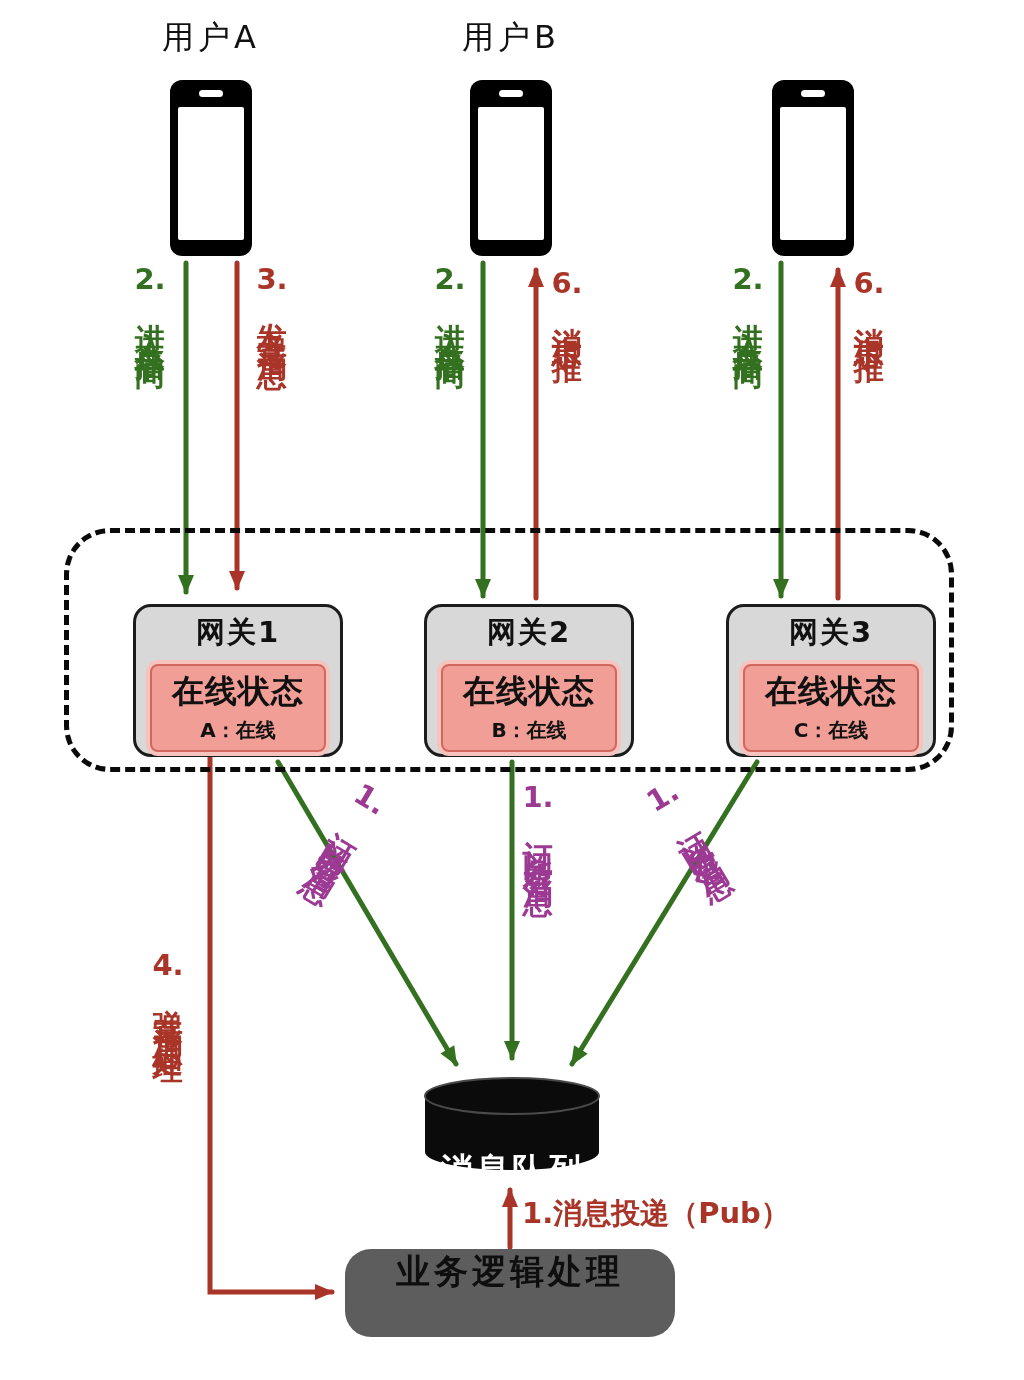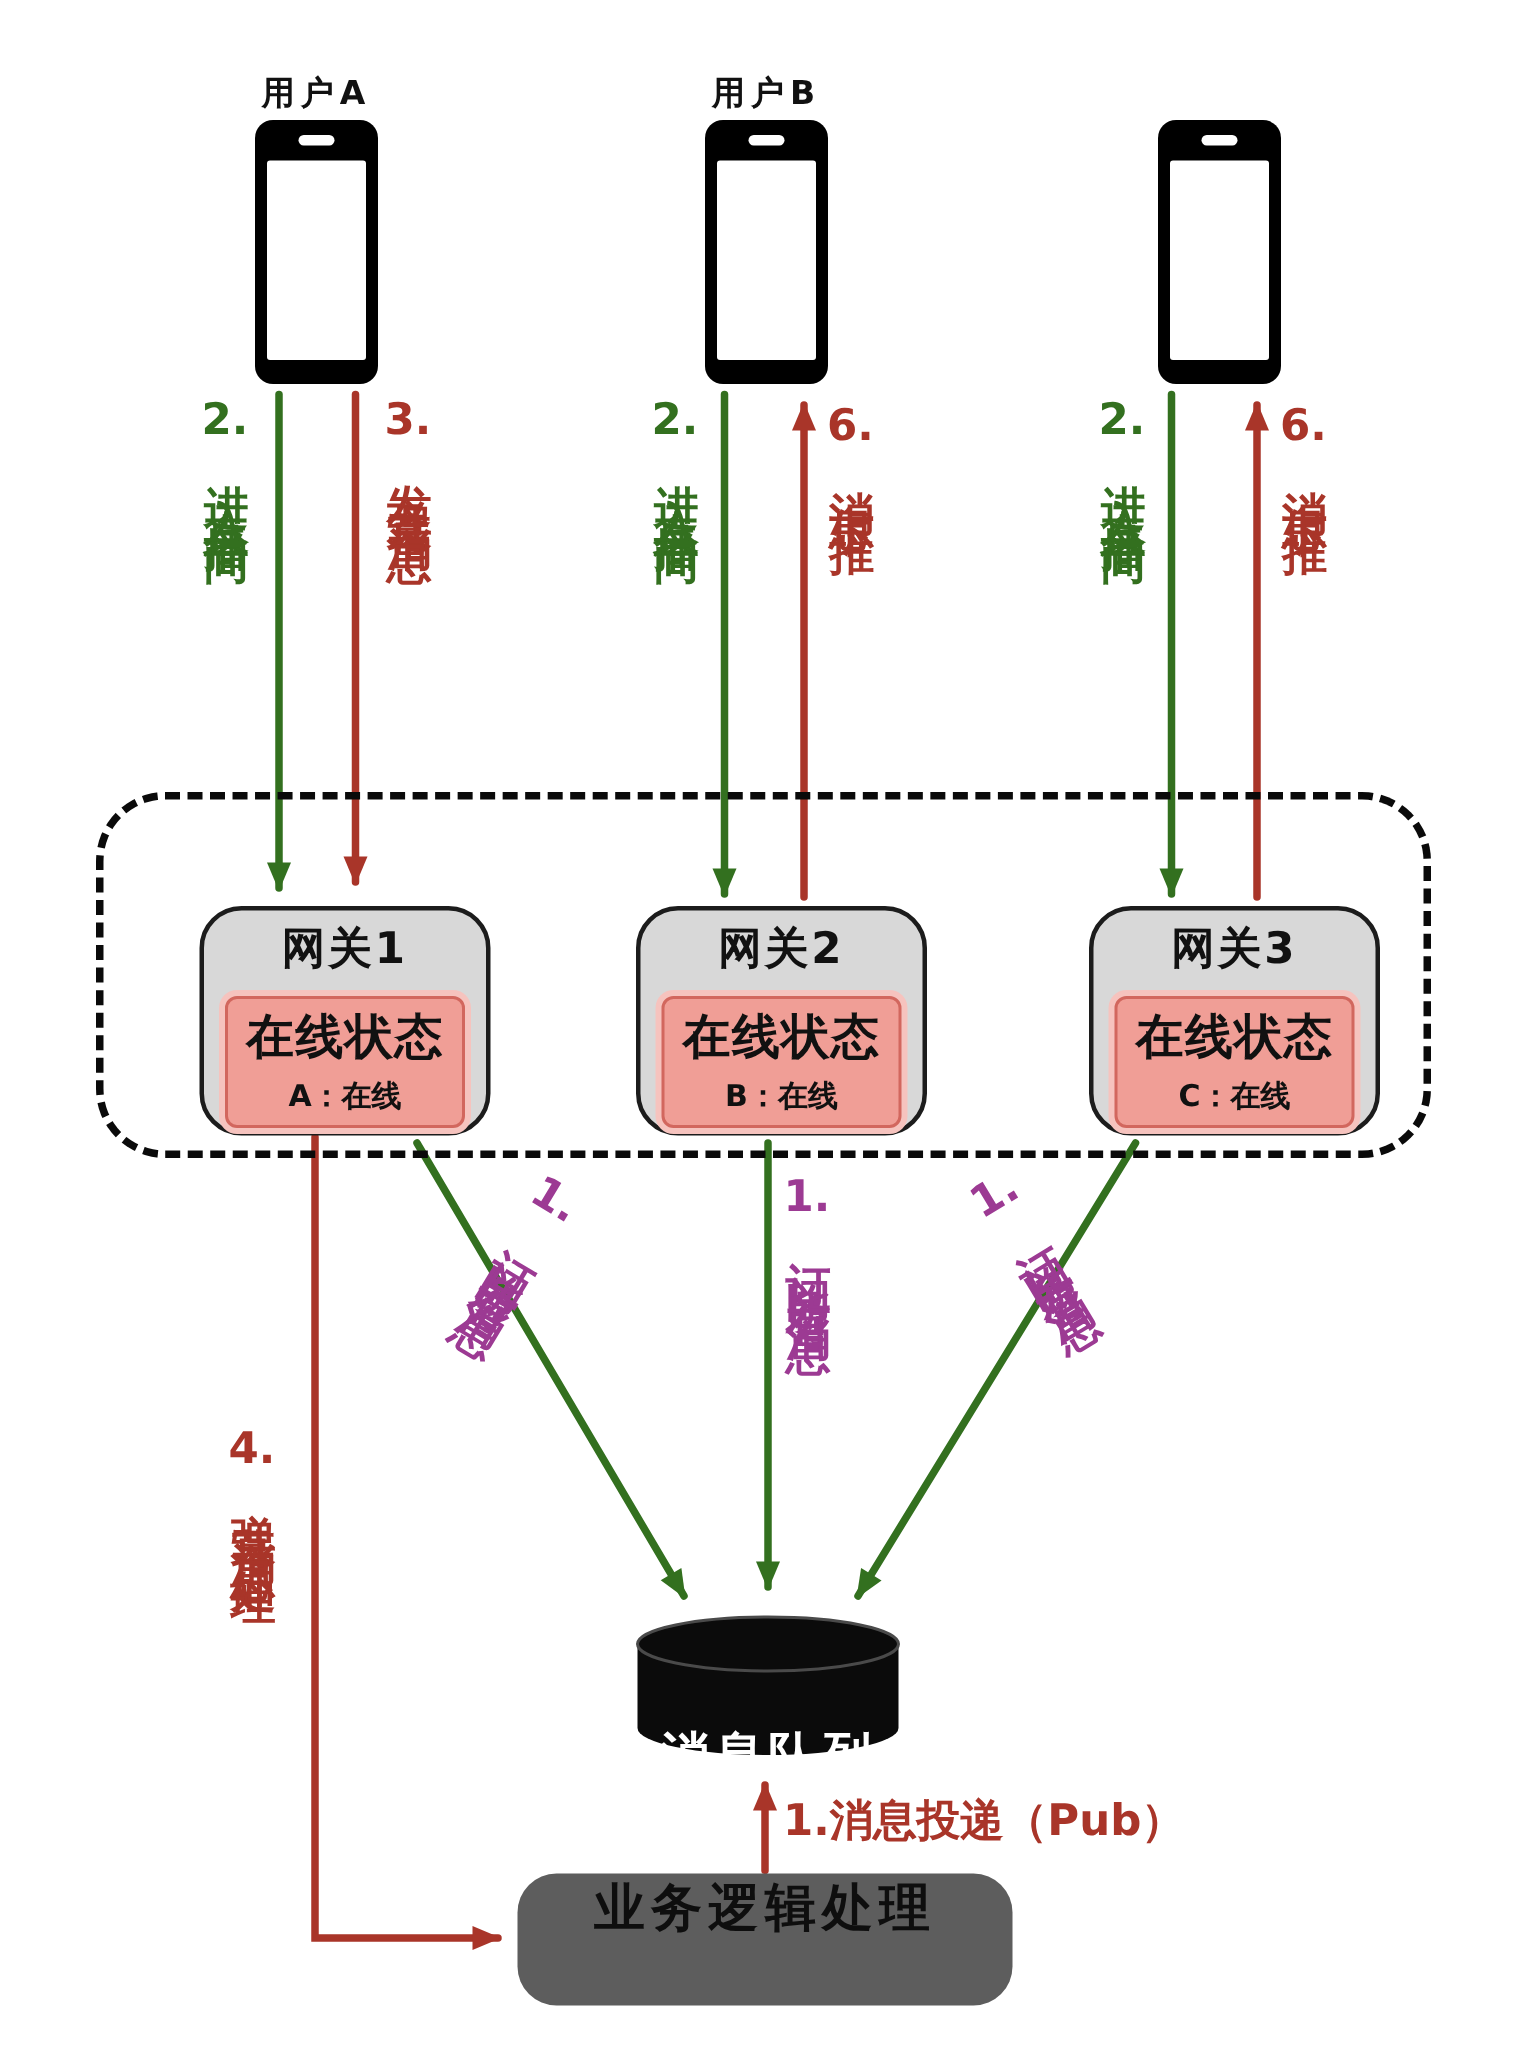--- a/index.html
+++ b/index.html
@@ -22,37 +22,37 @@
   .canvas { position:relative; width:1024px; height:1380px; overflow:hidden; background:#ffffff; }
   .overlay { position:absolute; left:0; top:0; z-index:1; }
   .edge { fill:none; stroke-width:5; stroke-linecap:round; }
   .edge.green { stroke: var(--green); }
   .edge.red { stroke: var(--red); }
   .head-green { fill: var(--green); }
   .head-red { fill: var(--red); }
   .queue-shape { fill: var(--queue_fill); }
 
   .user-label { position:absolute; top:16px; width:170px; text-align:center;
-    font-size:22px; font-weight:bold; letter-spacing:4px; z-index:3;margin-top:31px; }
+    font-size:32px; font-weight:normal; letter-spacing:4px; z-index:3; }
 
   .phone { position:absolute; top:80px; width:82px; height:176px; background:#000;
     border-radius:12px; z-index:3; }
   .phone::before { content:""; position:absolute; left:8px; right:8px; top:27px; bottom:16px;
     background:#fff; border-radius:2px; }
   .phone::after { content:""; position:absolute; top:10px; left:50%; transform:translateX(-50%);
     width:24px; height:7px; background:#fff; border-radius:4px; }
 
   .cluster-box { position:absolute; left:64px; top:528px; width:890px; height:244px;
     border:5px dashed #0a0a0a; border-radius:46px; box-sizing:border-box; z-index:2; }
   .cluster-title { position:absolute; left:64px; top:537px; width:890px; text-align:center;
     font-size:33px; font-weight:bold; letter-spacing:5px; z-index:3; }
 
-  .gateway { position:absolute; top:604px; width:194px; height:153px;
+  .gateway { position:absolute; top:604px; width:210px; height:153px;
     background:var(--gateway_fill); border:3px solid var(--gateway_border);
-    border-radius:28px; box-sizing:border-box; text-align:center; z-index:3; }
+    border-radius:18px; box-sizing:border-box; text-align:center; z-index:3; }
   .gw-title { font-size:29px; font-weight:bold; margin-top:6px; letter-spacing:2px; }
   .status-outer { margin:7px 10px 0; background:var(--status_outer); border-radius:12px; padding:4px; }
   .status-inner { background:var(--status_fill); border:2px solid var(--status_border);
     border-radius:8px; padding:4px 2px 6px; }
   .status-title { font-size:32px; font-weight:bold; letter-spacing:1px; }
   .status-value { font-size:20px; font-weight:bold; margin-top:3px; }
 
   .vlabel { position:absolute; display:flex; flex-direction:column; align-items:center;
     width:36px; font-weight:bold; font-size:30px; line-height:1.05; z-index:3; }
   .vlabel .vnum { font-size:29px; }

